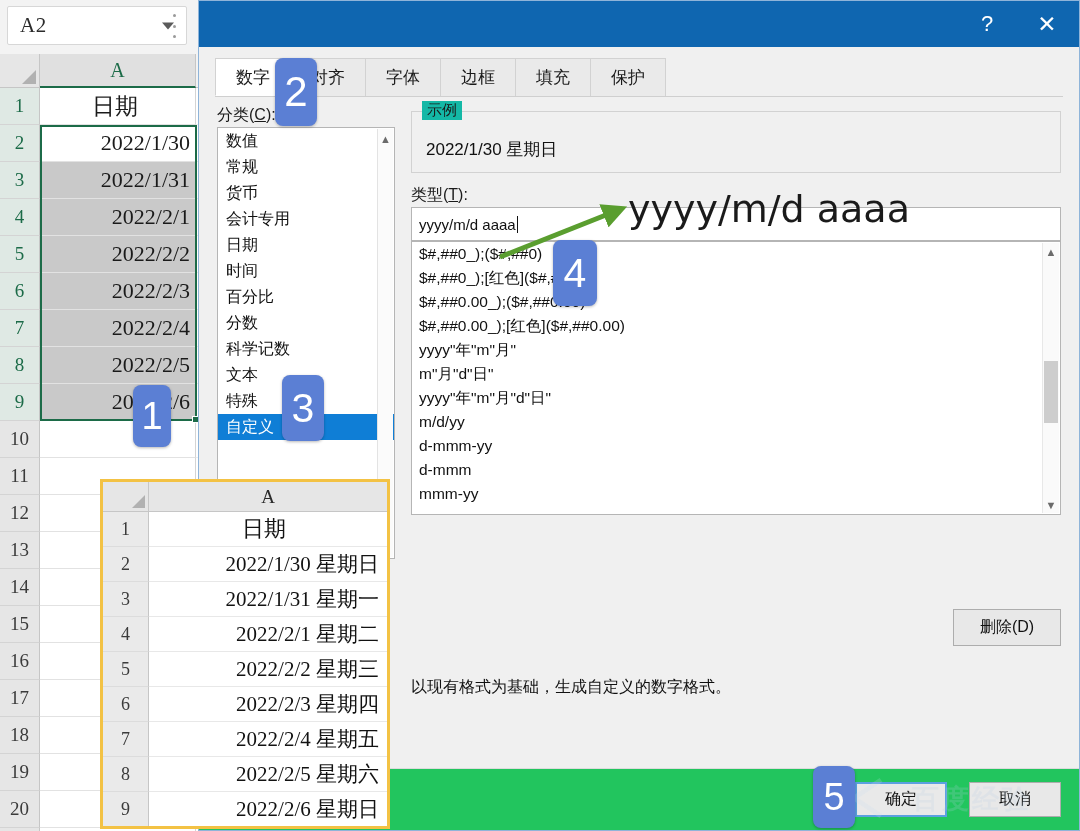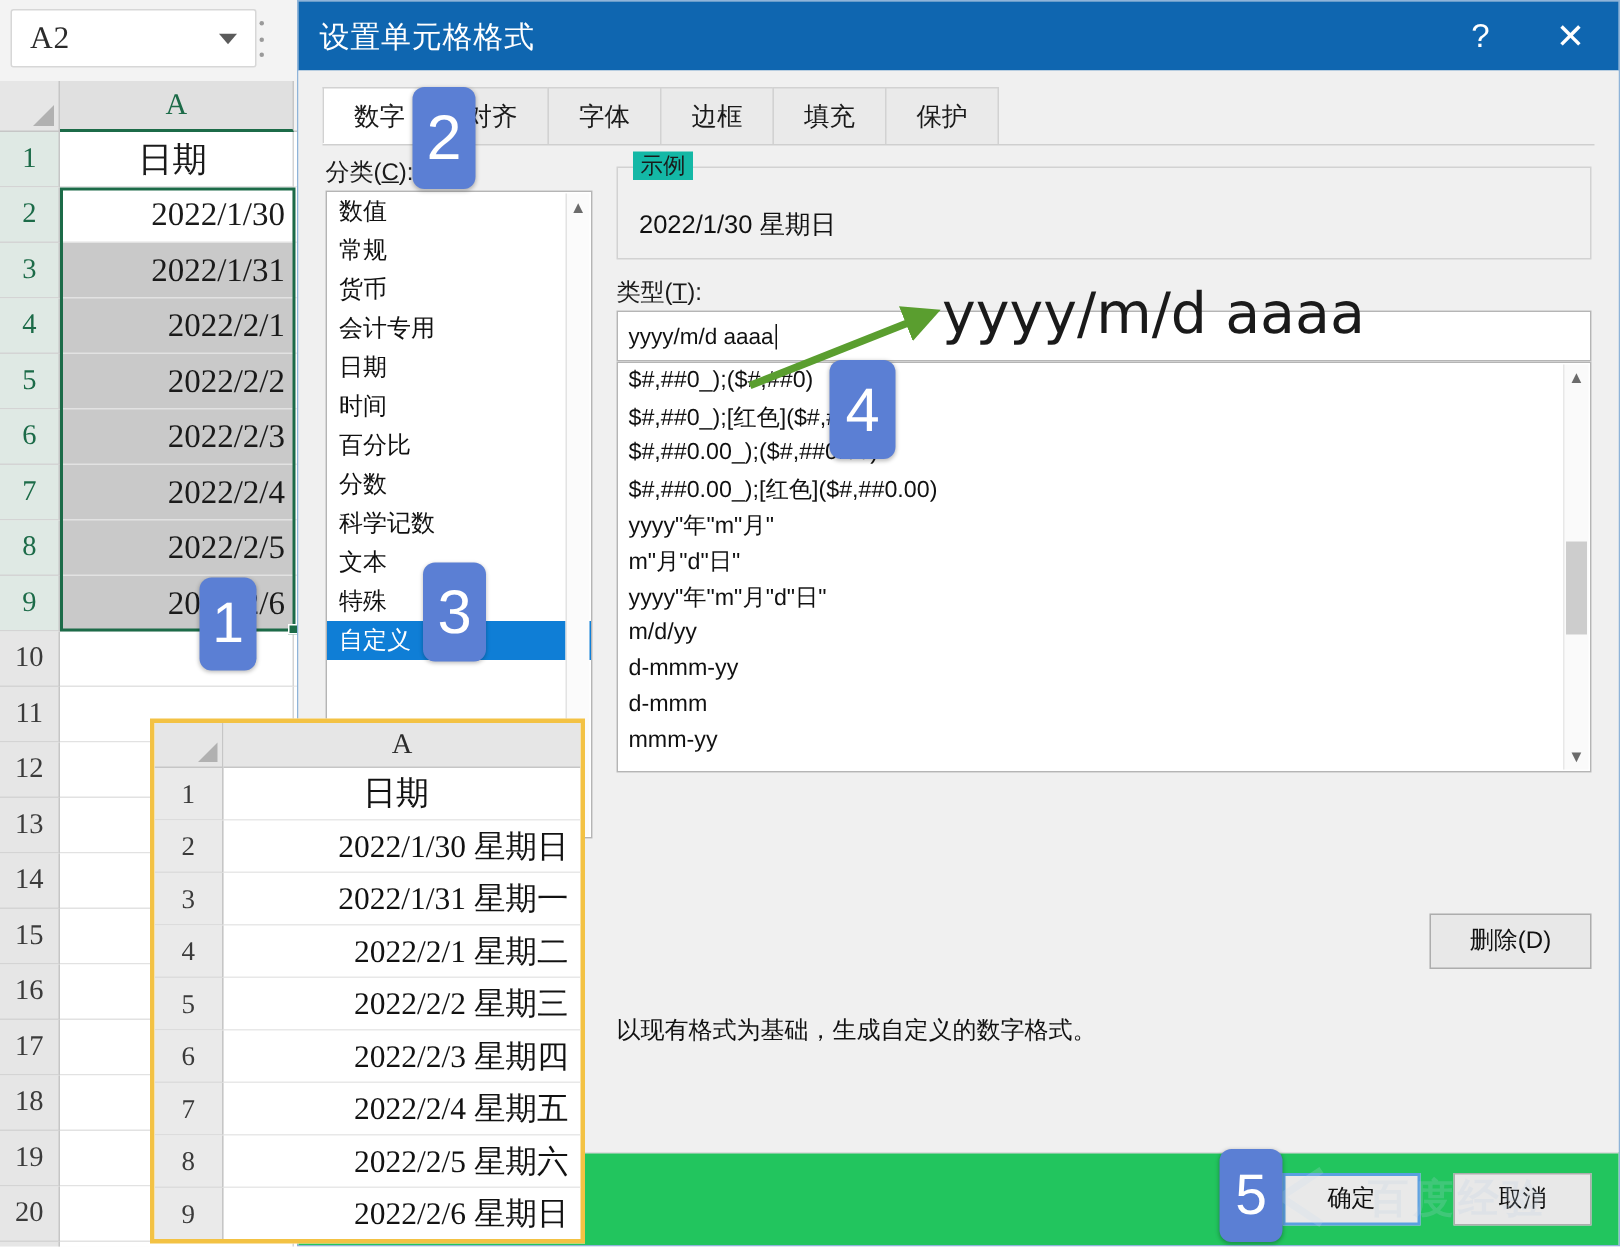--- a/index.html
+++ b/index.html
@@ -12,21 +12,21 @@
   #root { position: relative; width: 1080px; height: 831px; background: #fff; }
 
   
   .excel-bg { position: absolute; inset: 0; background: #ffffff; }
 
   .namebox-strip {
     position: absolute; left: 0; top: 0; width: 200px; height: 54px;
     background: #f3f3f3;
   }
   .namebox {
-    position: absolute; left: 7px; top: 6px; width: 164px; height: 39px;
+    position: absolute; left: 7px; top: 6px; width: 180px; height: 39px;
     background: #fff; border: 1px solid #d7d7d7; border-radius: 2px;
     display: flex; align-items: center;
   }
   .namebox-text {
     font-family: "Liberation Serif", "DejaVu Serif", serif;
     font-size: 21px; color: #2b2b2b; padding-left: 12px; letter-spacing: .5px;
   }
   .namebox-caret {
     position: absolute; right: 12px; top: 50%; transform: translateY(-50%);
     width: 0; height: 0; border-left: 6px solid transparent;
@@ -370,21 +370,20 @@
         </div>
 
       <div class="selection-box">
         <span class="sel-handle"></span>
       </div>
     </div>
   </div>
 
   <div class="dialog">
     <div class="dlg-title">
-      <span class="dlg-title-text">设置单元格格式</span>
       <div class="dlg-title-btns">
         <span class="dlg-tb">?</span>
         <span class="dlg-tb close">✕</span>
       </div>
     </div>
 
     <div class="dlg-body">
 
       <div class="tabstrip" id="tabstrip">
           <div class="tab active">数字</div>

